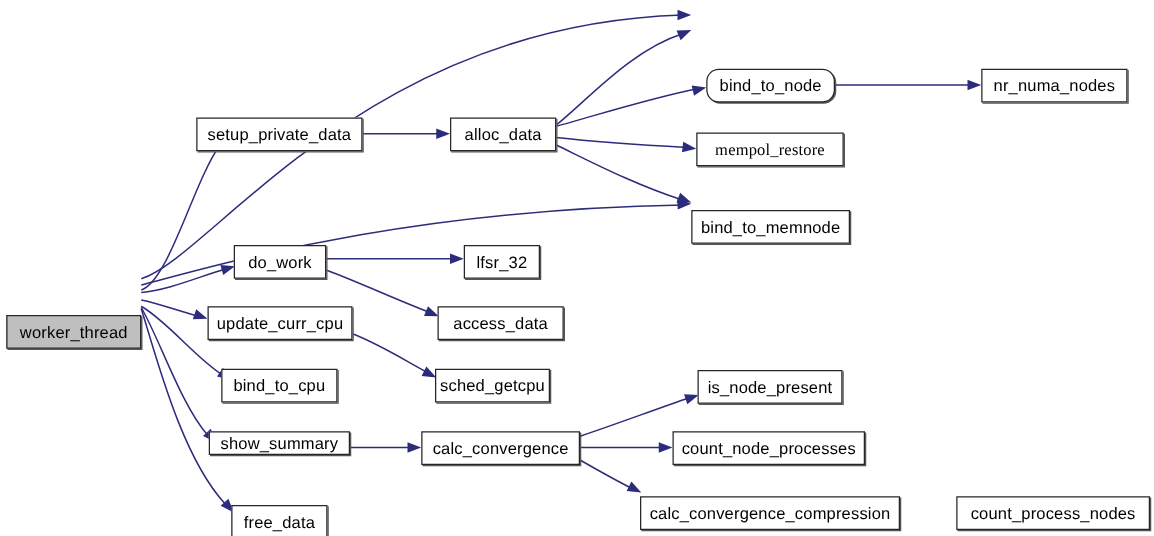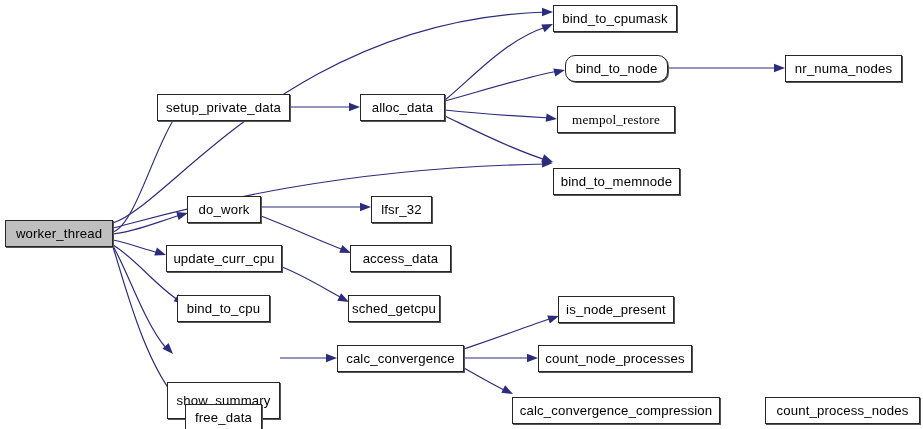--- a/index.html
+++ b/index.html
@@ -34,20 +34,21 @@
     justify-content: center;
     font-size: 13.2px;
     line-height: 1;
     letter-spacing: 0.15px;
     white-space: nowrap;
     box-shadow: 1px 1px 0 0 #555555;
     z-index: 2;
   }
   .gnode.root {
     background: #bfbfbf;
+    margin-top: 32px;
   }
   .gnode .lbl {
     pointer-events: none;
   }
 </style>
 </head>
 <body>
 
 <div id="canvas">
   <svg id="edge-layer" viewBox="0 0 923 429" width="923" height="429" xmlns="http://www.w3.org/2000/svg">
@@ -96,23 +97,20 @@
     </svg>
 <div class="gnode root" style="left: 5px; top: 220px; width: 108px; height: 27px;">
       <span class="lbl">worker_thread</span>
     </div>
     <div class="gnode" style="left: 157px; top: 94px; width: 133px; height: 27px;">
       <span class="lbl">setup_private_data</span>
     </div>
     <div class="gnode" style="left: 360px; top: 94px; width: 85px; height: 27px;">
       <span class="lbl">alloc_data</span>
     </div>
-    <div class="gnode" style="left: 553px; top: 5px; width: 124px; height: 27px;">
-      <span class="lbl">bind_to_cpumask</span>
-    </div>
     <div class="gnode" style="left: 565px; top: 55px; width: 103px; height: 27px; border-radius: 10px;">
       <span class="lbl">bind_to_node</span>
     </div>
     <div class="gnode" style="left: 785px; top: 55px; width: 117px; height: 27px;">
       <span class="lbl">nr_numa_nodes</span>
     </div>
     <div class="gnode" style="left: 557px; top: 106px; width: 118px; height: 27px; font-family: Liberation Serif, serif;">
       <span class="lbl">mempol_restore</span>
     </div>
     <div class="gnode" style="left: 553px; top: 157px; width: 127px; height: 27px; margin-top: 11px;">
@@ -132,21 +130,21 @@
     </div>
     <div class="gnode" style="left: 177px; top: 295px; width: 93px; height: 27px;">
       <span class="lbl">bind_to_cpu</span>
     </div>
     <div class="gnode" style="left: 348px; top: 295px; width: 92px; height: 27px;">
       <span class="lbl">sched_getcpu</span>
     </div>
     <div class="gnode" style="left: 558px; top: 296px; width: 116px; height: 27px;">
       <span class="lbl">is_node_present</span>
     </div>
-    <div class="gnode" style="left: 167px; top: 345px; width: 113px; height: 37px; margin-top: 37px;">
+    <div class="gnode" style="left: 167px; top: 345px; width: 113px; height: 19px;">
       <span class="lbl">show_summary</span>
     </div>
     <div class="gnode" style="left: 337px; top: 345px; width: 127px; height: 27px;">
       <span class="lbl">calc_convergence</span>
     </div>
     <div class="gnode" style="left: 538px; top: 345px; width: 154px; height: 27px;">
       <span class="lbl">count_node_processes</span>
     </div>
     <div class="gnode" style="left: 185px; top: 404px; width: 77px; height: 27px;">
       <span class="lbl">free_data</span>

